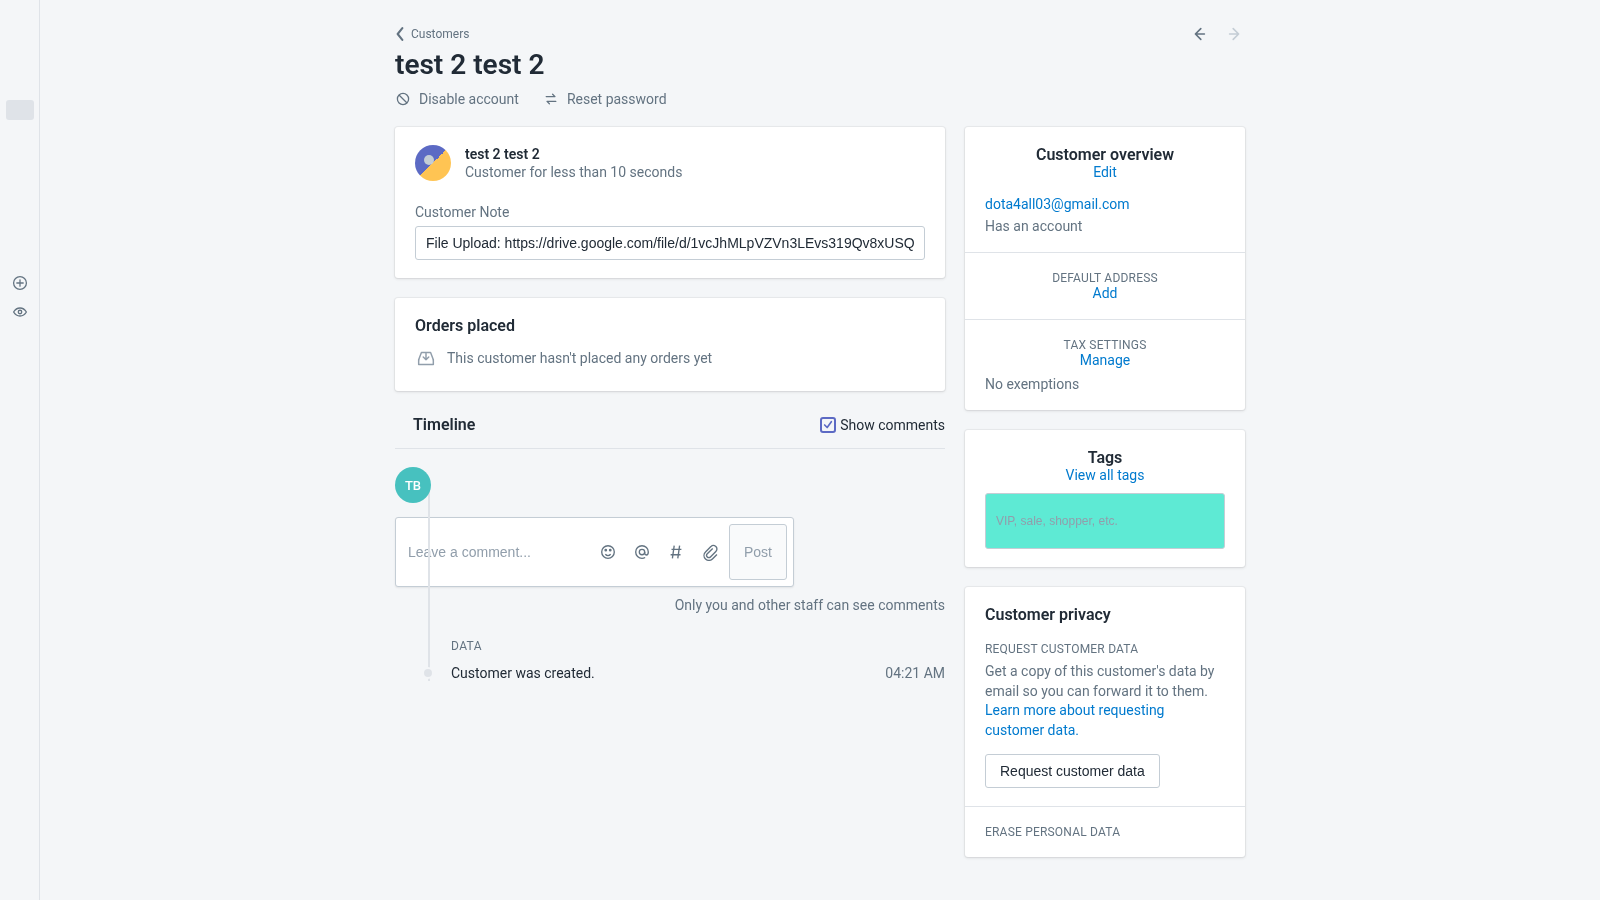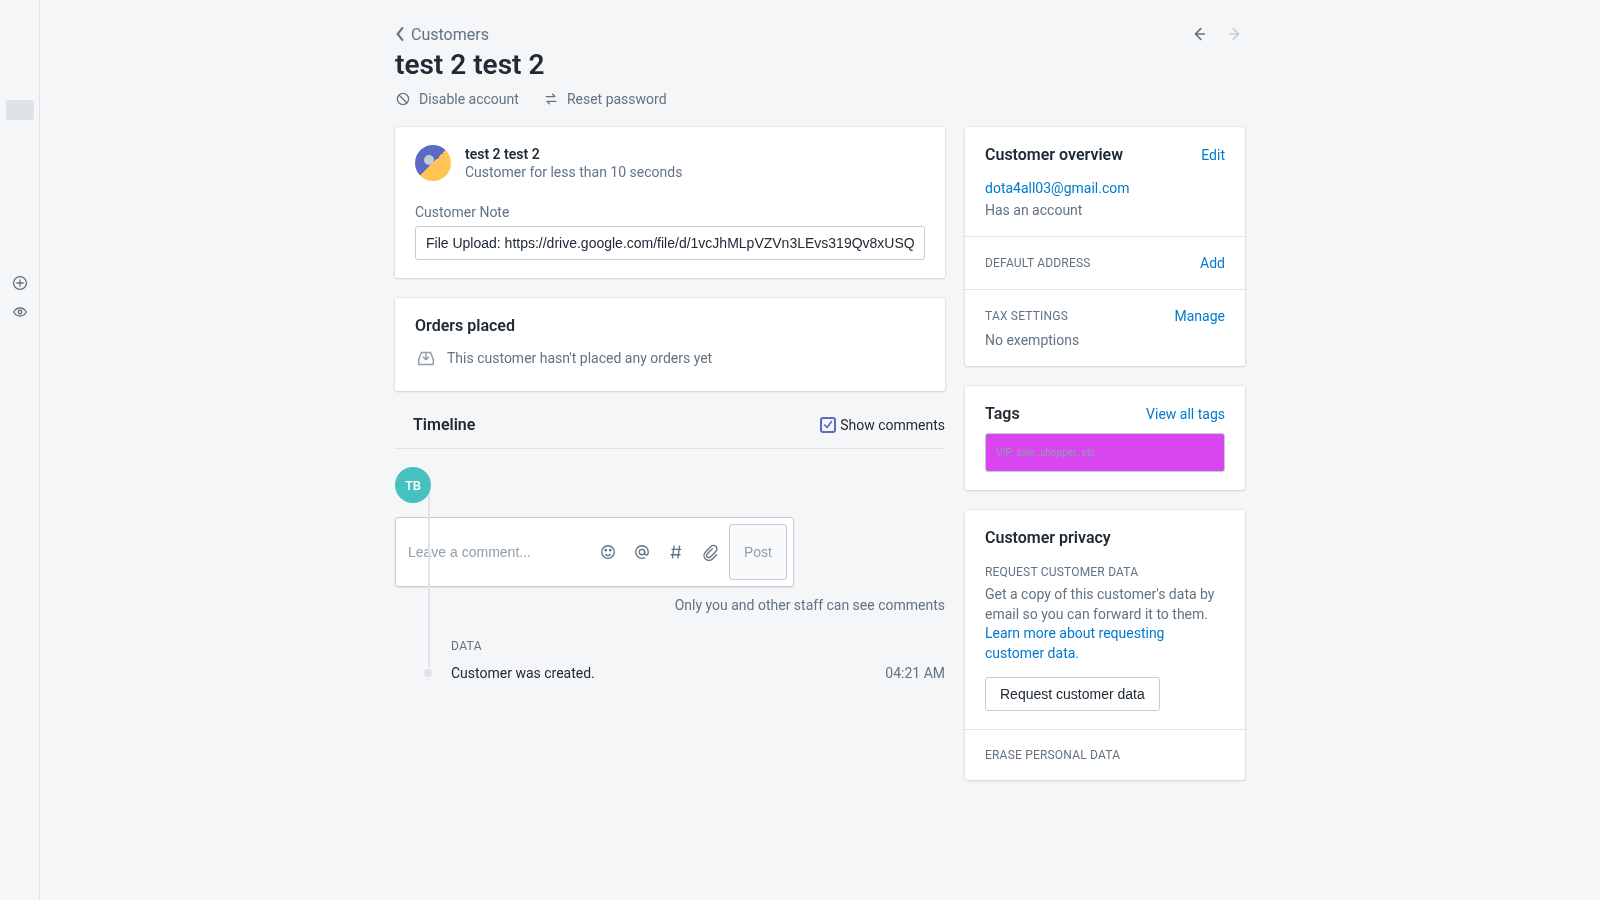--- a/index.html
+++ b/index.html
@@ -57,21 +57,21 @@
       align-items: center;
       justify-content: space-between;
       margin-bottom: 2px;
     }
     .breadcrumb {
       display: inline-flex;
       align-items: center;
       color: #637381;
       cursor: pointer;
       gap: 6px;
-      font-size: 16px;
+      font-size: 12px;
     }
     .nav-arrows { display: flex; gap: 16px; }
     .nav-arrow {
       width: 20px; height: 20px;
       display: flex; align-items: center; justify-content: center;
       color: #637381; cursor: pointer;
     }
     .nav-arrow.disabled { color: #c4cdd5; cursor: default; }
     .page-title {
       font-size: 28px;
@@ -118,21 +118,21 @@
     .note-input {
       width: 100%;
       border: 1px solid #c4cdd5;
       border-radius: 3px;
       padding: 8px 10px;
       font-size: 14px;
       color: #212b36;
       background: #fff;
     }
     .section-title { font-weight: 600; color: #212b36; font-size: 16px; }
-    .section-title-row { display: flex; justify-content: space-between; align-items: center; }
+    .section-title-row { display: flex; justify-content: space-between; align-items: center; flex-direction: column; }
     .empty-orders {
       display: flex; flex-direction: row; align-items: center;
       padding: 12px 0 4px 0;
       gap: 10px;
       color: #637381;
     }
     .empty-orders svg { width: 22px; height: 22px; color: #919eab; }
     .timeline-card { background: transparent; box-shadow: none; }
     .timeline-header {
       display: flex; justify-content: space-between; align-items: center;
@@ -229,23 +229,23 @@
       color: #637381;
       letter-spacing: 0.2px;
       text-transform: uppercase;
     }
     .side-block { display: flex; flex-direction: column; gap: 6px; }
     .mt8 { margin-top: 8px; }
     .tags-input {
       width: 100%;
       border: 1px solid #c4cdd5;
       border-radius: 3px;
-      padding: 13px 10px;
-      font-size: 10px;
-      background: #d946ef;
+      padding: 20px 10px;
+      font-size: 12px;
+      background: #5eead4;
       margin-top: 10px;
     }
     .tags-input::placeholder { color: #919eab; }
     .btn-outline {
       display: inline-block;
       border: 1px solid #c4cdd5;
       background: #fff;
       color: #212b36;
       padding: 8px 14px;
       border-radius: 3px;

